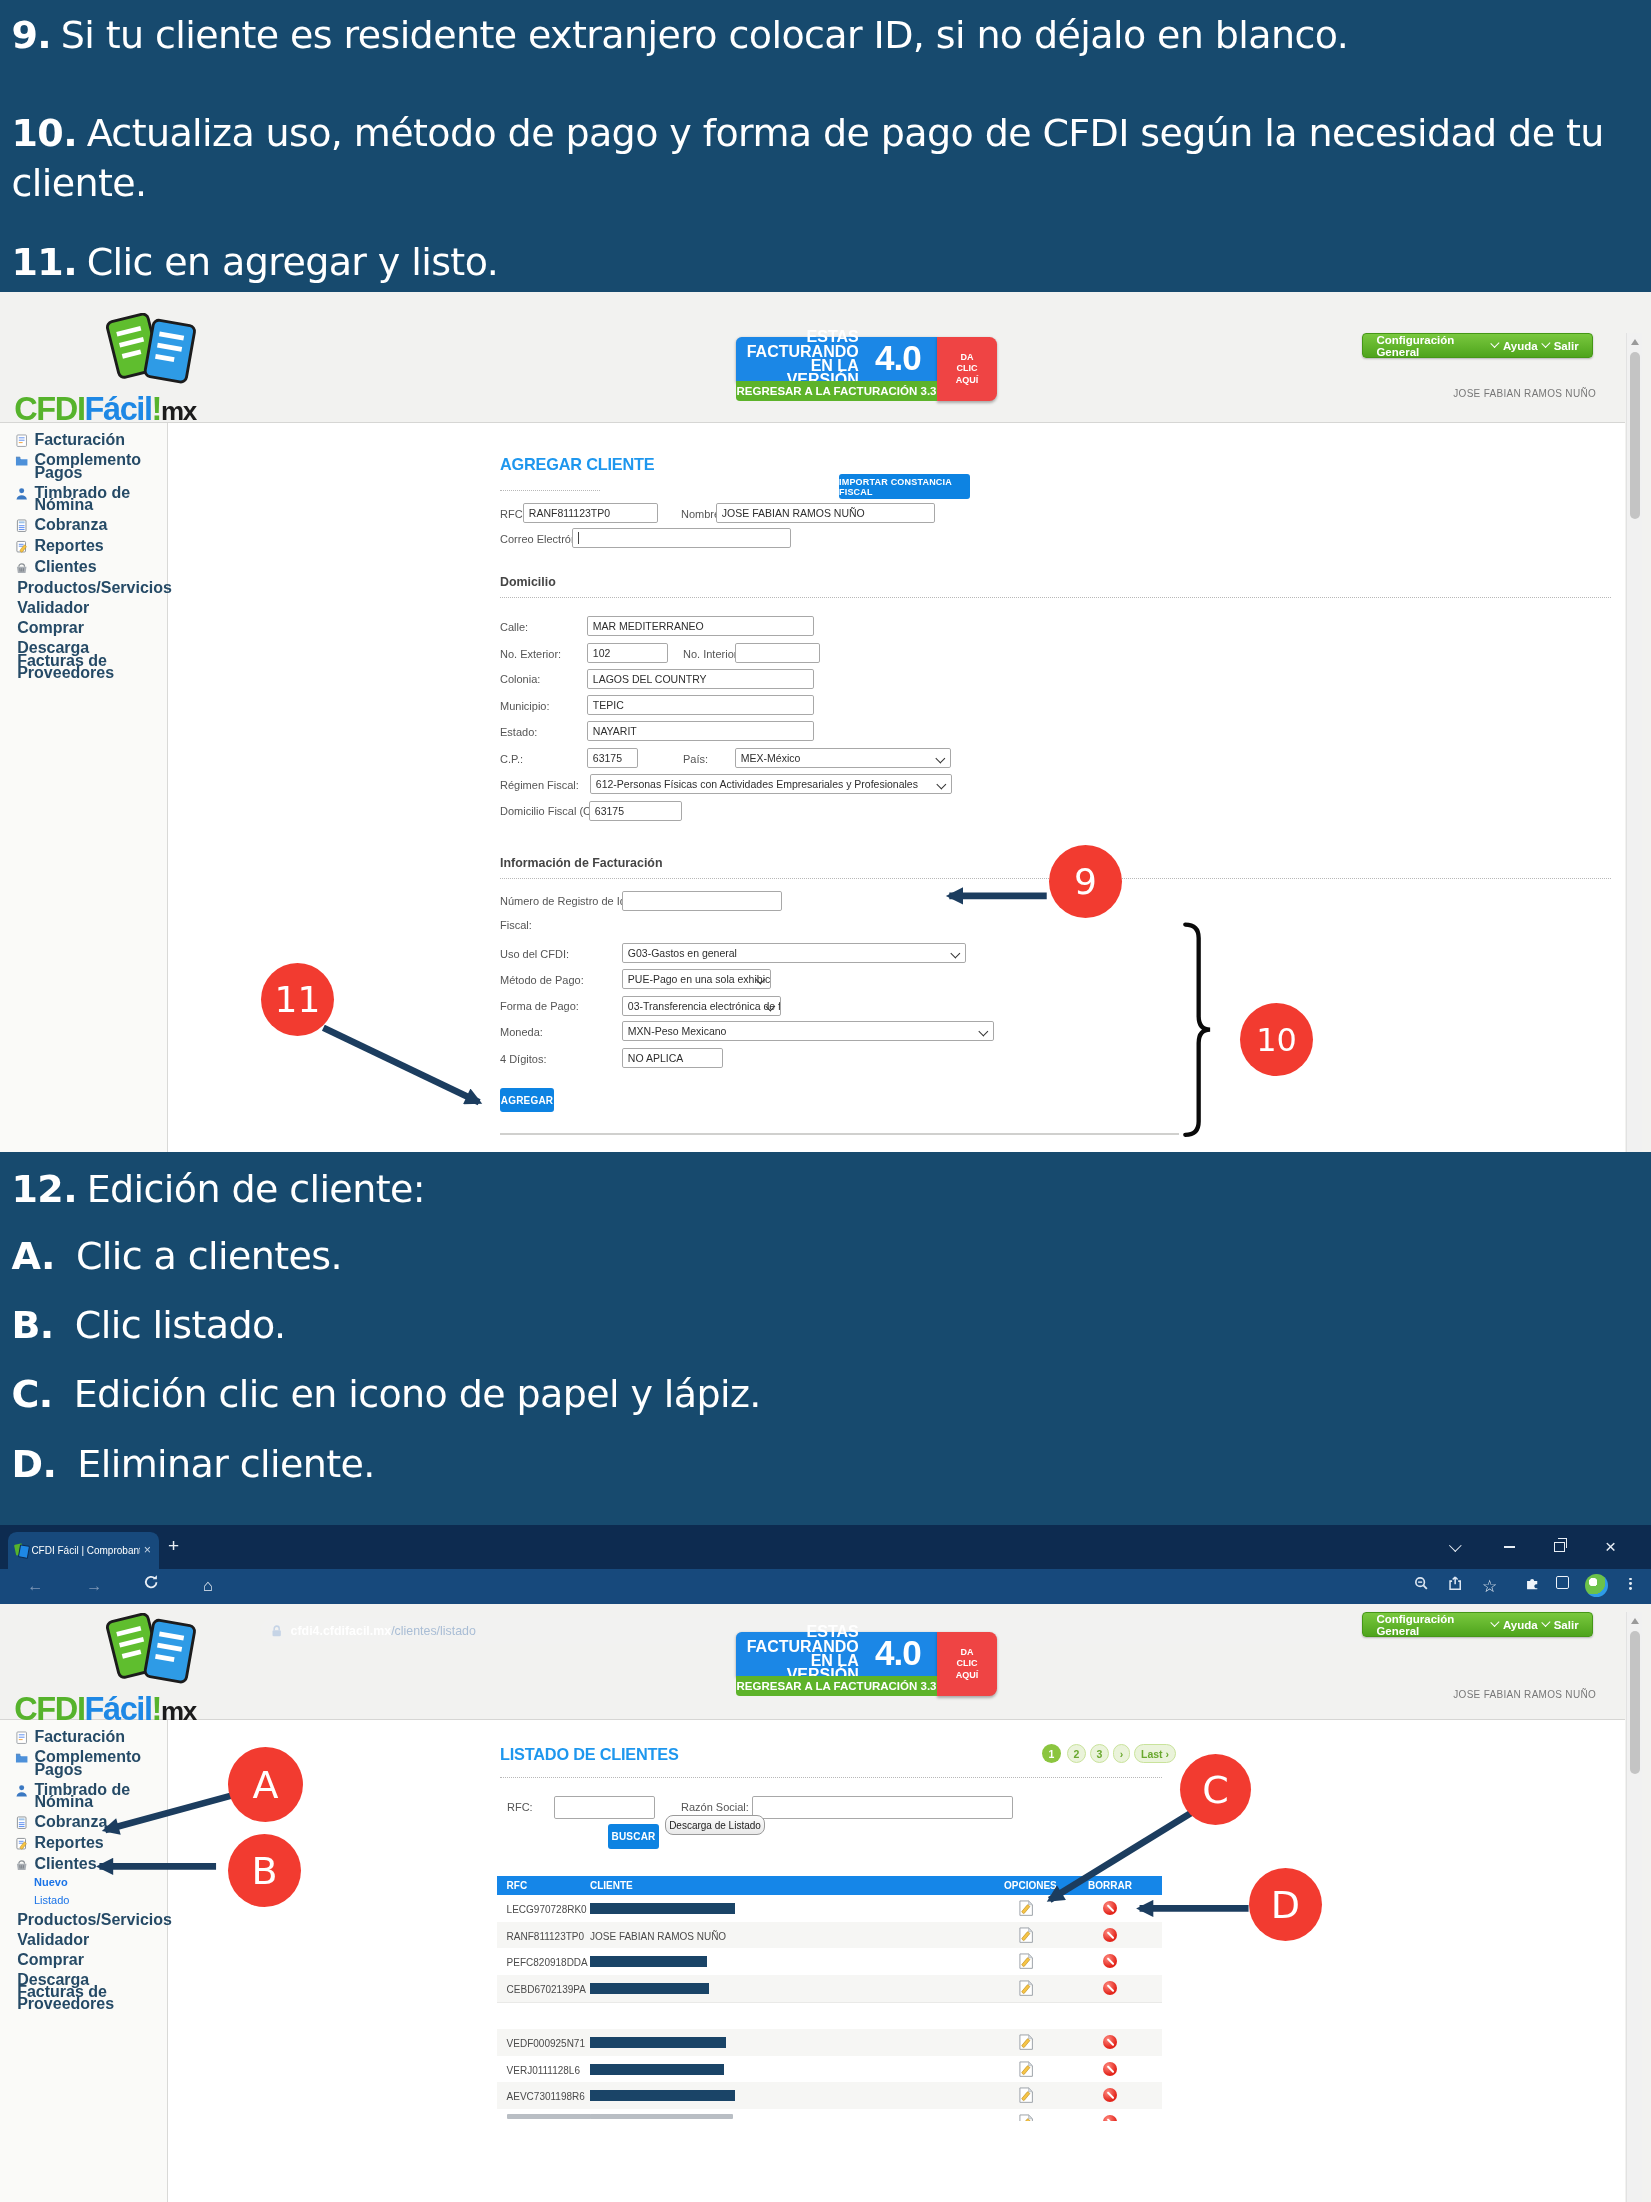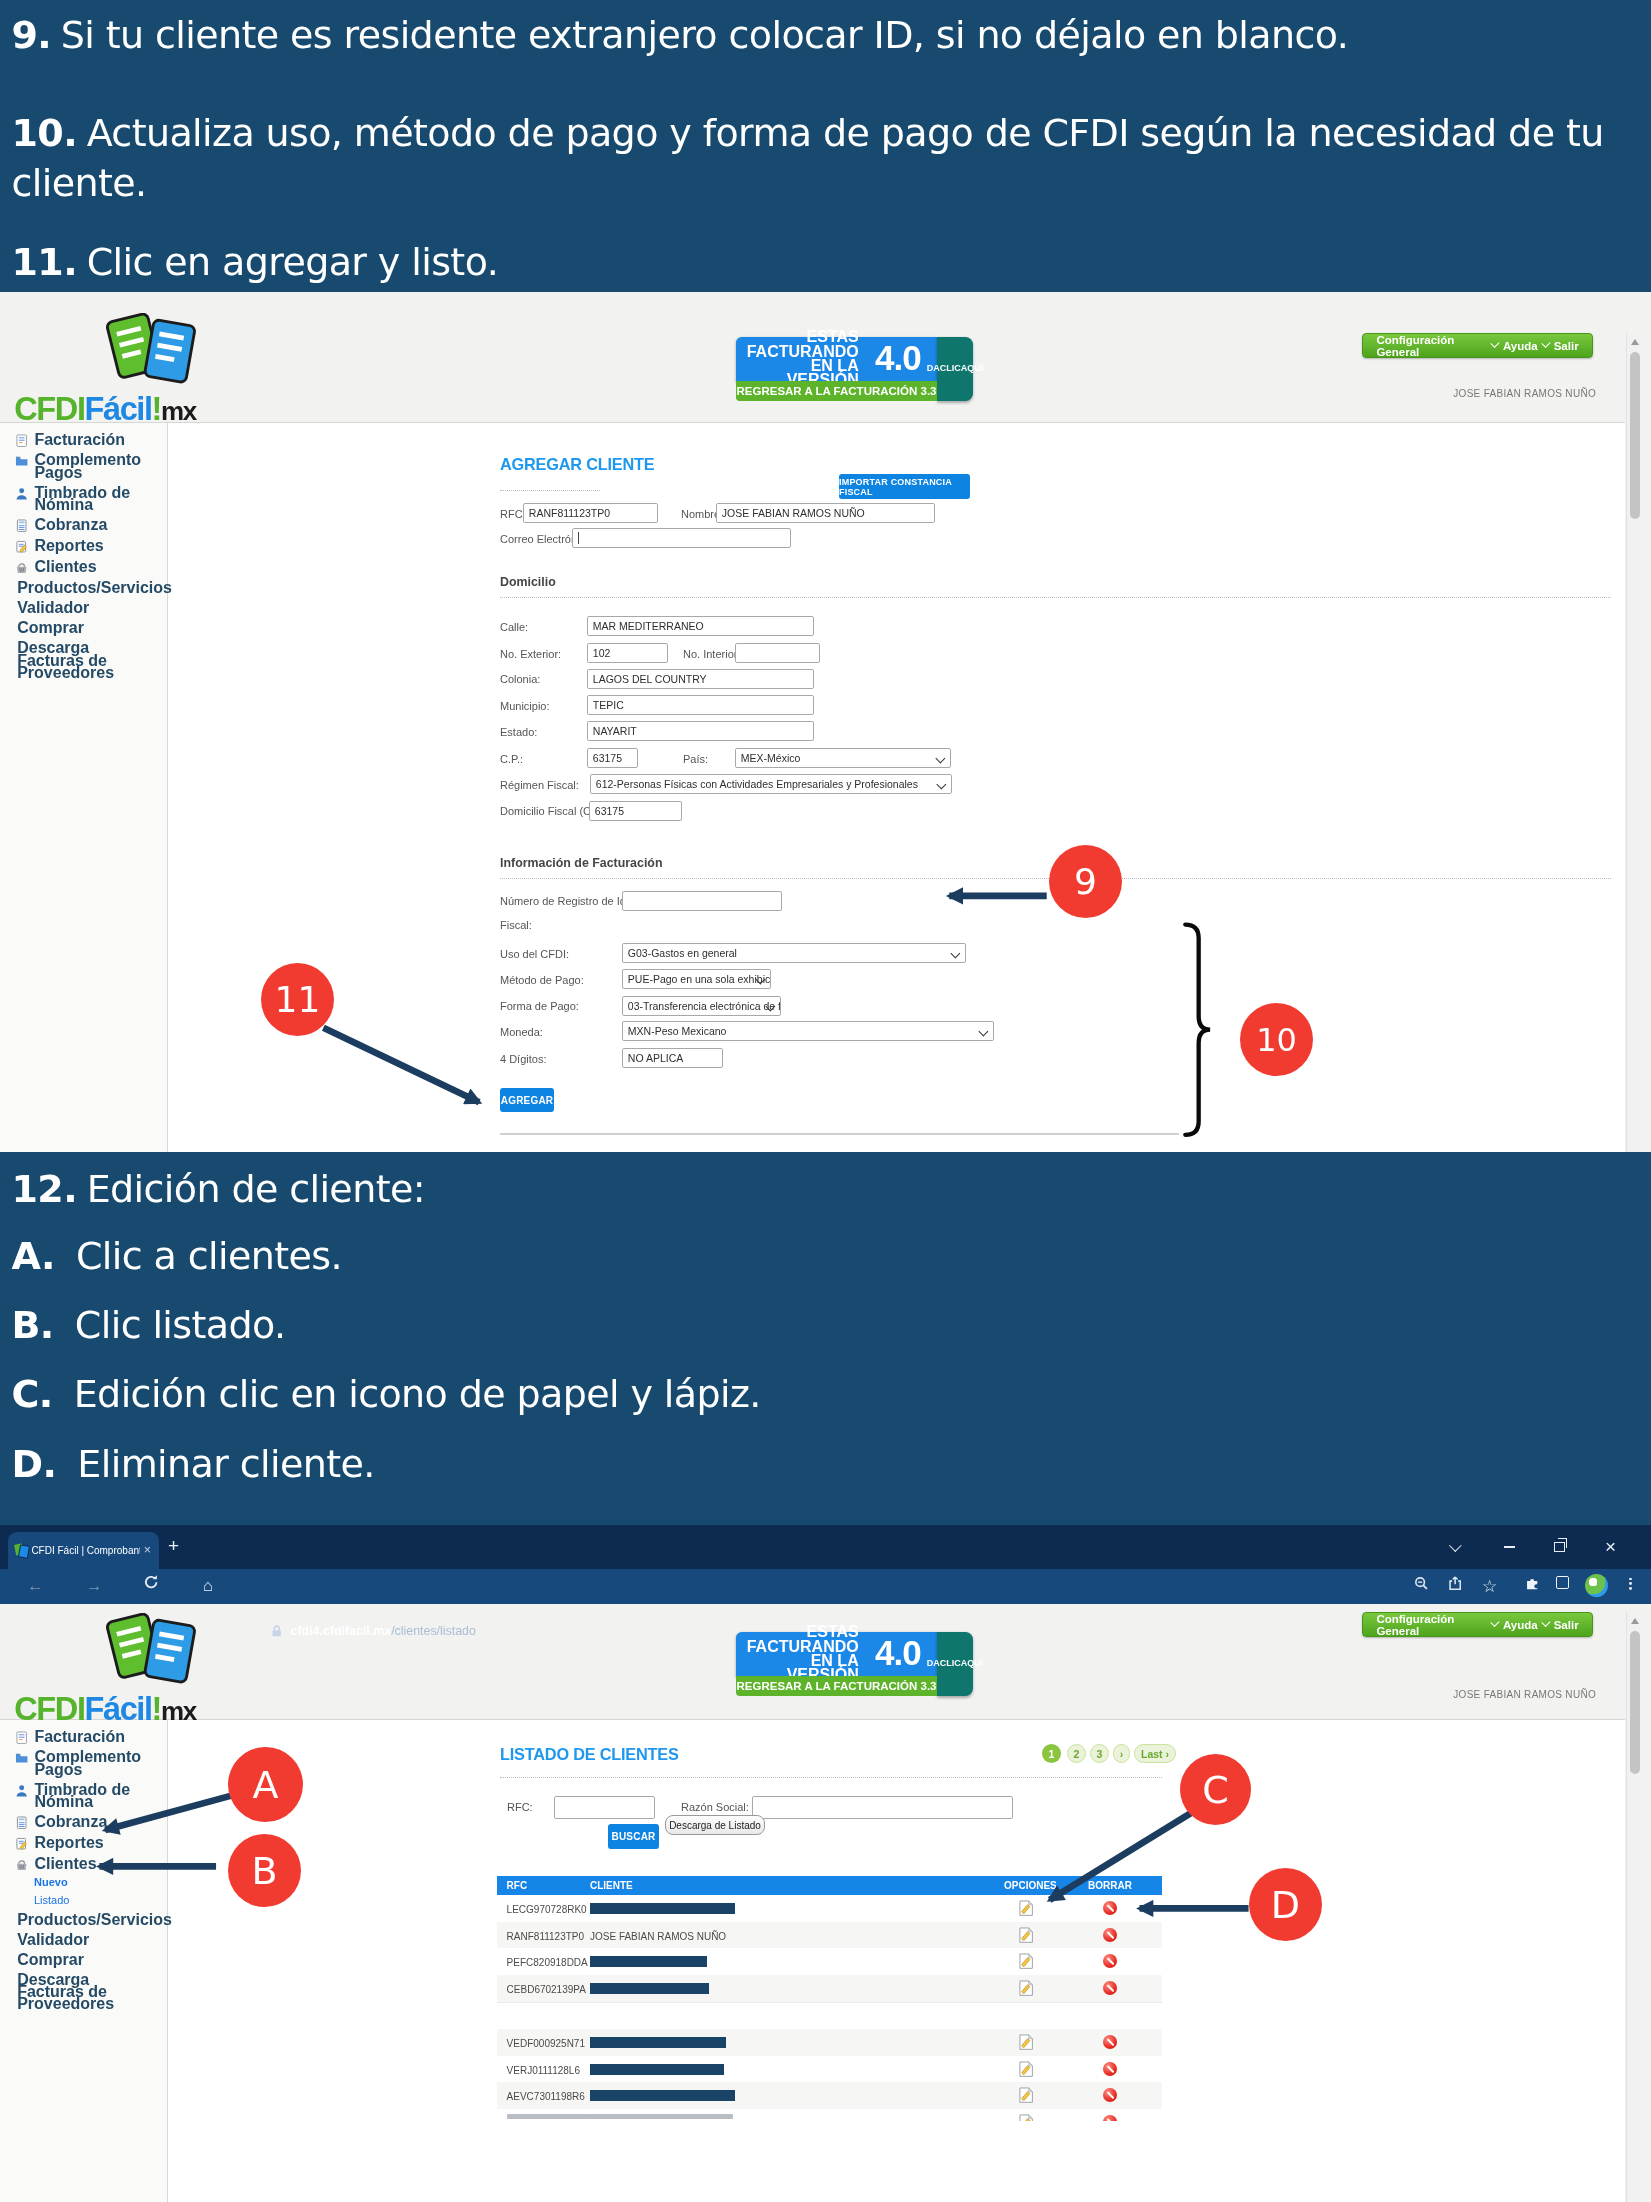--- a/index.html
+++ b/index.html
@@ -21,21 +21,21 @@
   .ssub{font-size:11px;color:#1B74E8;margin:-1.9px 0 7.6px 34px;line-height:11.5px}
   .ssub.bld{font-weight:700}
   
   .gpill{position:absolute;height:25px;display:flex;align-items:center;justify-content:center;gap:5px;background:linear-gradient(#79C83E,#4EA41C);border:1px solid #459717;border-radius:4px;color:#fff;font-weight:700;font-size:11.5px;box-shadow:0 1px 1.9px rgba(0,0,0,.25);padding:0 13.4px;box-sizing:border-box}
   .wchv{width:5.7px;height:5.7px;border-right:1.9px solid #fff;border-bottom:1.9px solid #fff;transform:rotate(45deg);margin-top:-3.8px}
   .usr{position:absolute;font-size:10px;color:#777;letter-spacing:0.3px}
   .vbadge{position:absolute;width:247px;height:65px}
   .vb-blue{position:absolute;left:0;top:0;width:201px;height:44px;background:#1B87E6;border-radius:5.7px 0 0 0;box-shadow:0 1.9px 2.9px rgba(0,0,0,.35);display:flex;align-items:center}
   .vb-lines{width:117px;text-align:right;color:#fff;font-weight:700;font-size:16px;line-height:14.3px;margin-left:5.7px}
   .vb-num{flex:1;text-align:center;color:#fff;font-weight:700;font-size:35px;letter-spacing:-1px;padding-bottom:1.9px}
-  .vb-side{position:absolute;left:201px;top:0;width:36px;height:64px;background:#0f766e;border-radius:0 7.6px 7.6px 0;color:#fff;font-weight:700;font-size:9px;line-height:11.5px;display:flex;align-items:center;justify-content:center;box-shadow:0 1.9px 2.9px rgba(0,0,0,.3)}
+  .vb-side{position:absolute;left:201px;top:0;width:60px;height:64px;background:#ef4444;border-radius:0 7.6px 7.6px 0;color:#fff;font-weight:700;font-size:9px;line-height:11.5px;display:flex;flex-direction:column;align-items:center;justify-content:center;box-shadow:0 1.9px 2.9px rgba(0,0,0,.3)}
   .vb-strip{position:absolute;left:0;top:44px;width:201px;height:20px;background:#5DB32A;border-radius:0 0 0 3.8px;color:#fff;font-weight:700;font-size:11.5px;display:flex;align-items:center;justify-content:center;white-space:nowrap}
   
   .logo{position:absolute;width:225px;height:115px}
   .logo-text{position:absolute;left:0;bottom:0;font-weight:700;font-size:32.5px;letter-spacing:-1.4px;display:flex;align-items:baseline;font-family:"Liberation Sans",sans-serif}
   .lg-green{color:#56B32C}.lg-blue{color:#1E88E5}.lg-mx{color:#1C1C1C;font-size:26px}
   .logo-docs{position:absolute;left:88px;top:0}
   
   .lb{position:absolute;font-size:11px;color:#555}
   .sh{position:absolute;font-size:12.4px;font-weight:700;color:#454545}
   .bigtitle{position:absolute;font-size:16.3px;font-weight:700;color:#1E97EE;letter-spacing:-0.2px}

